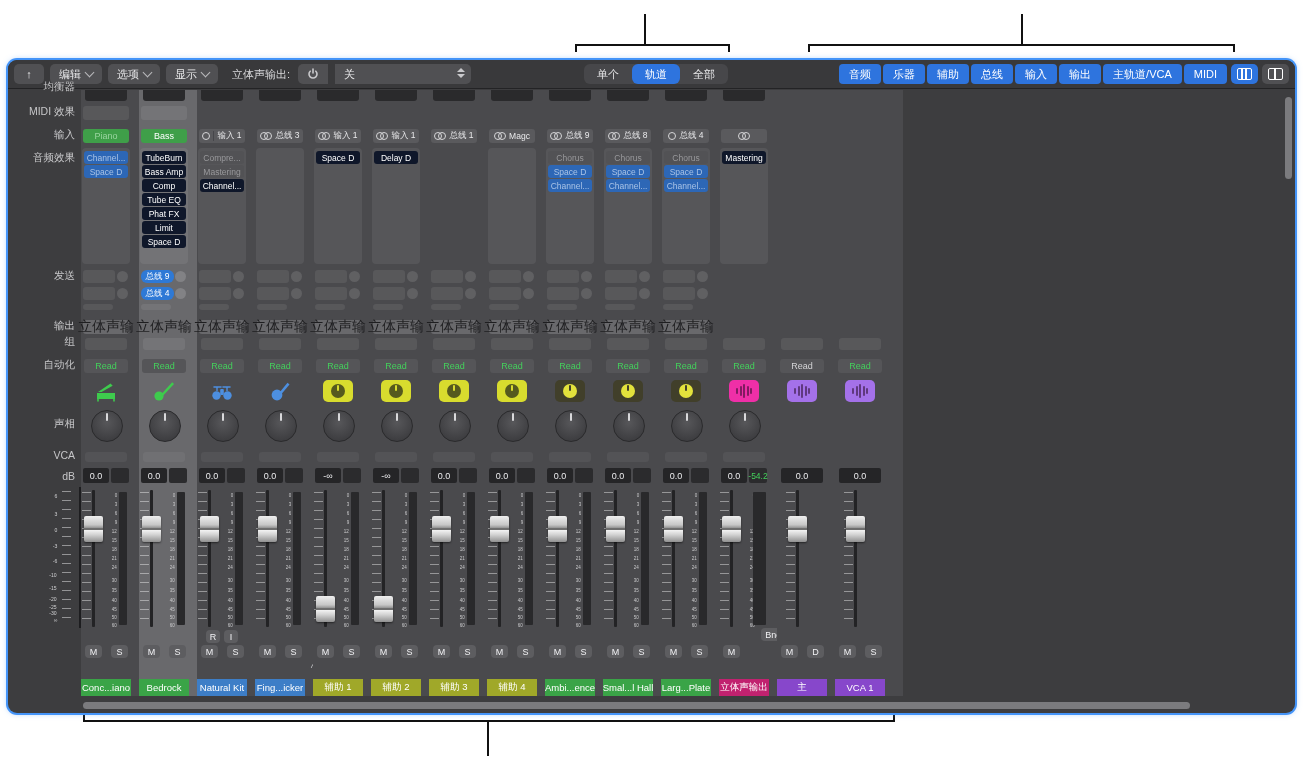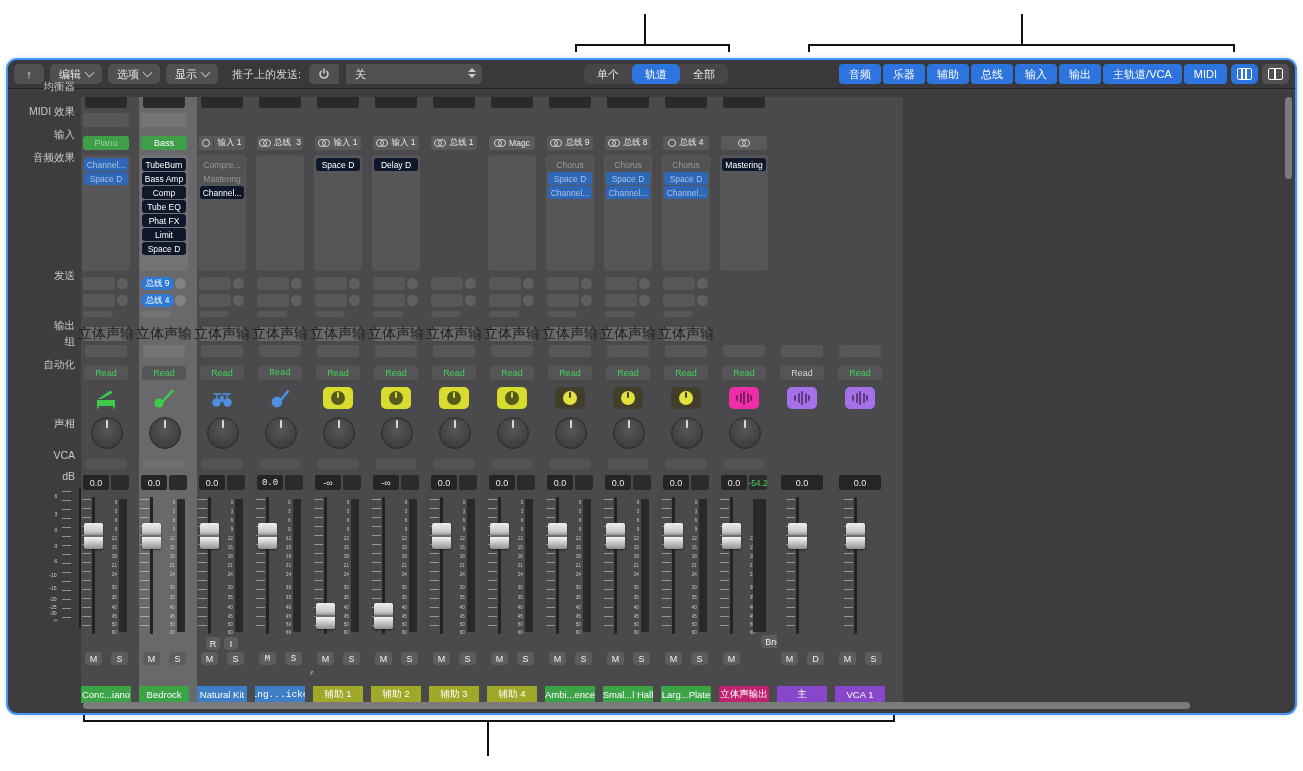--- a/index.html
+++ b/index.html
@@ -42,21 +42,21 @@
   
   .mixbody{position:relative;height:624px;}
   .labelcol{position:absolute;left:0;top:0;width:73px;height:624px;}
   .rowlabel{position:absolute;right:6px;color:#c6c6c8;font-size:10.5px;white-space:nowrap;}
   .lc-scale{position:absolute;right:24px;top:400px;width:20px;height:137px;}
   .lc-scale span{position:absolute;right:0;font-size:6px;color:#cfcfd1;transform:scale(.85);transform-origin:right;}
   .lc-ticks{position:absolute;right:10px;top:402px;width:9px;height:133px;
     background:repeating-linear-gradient(to bottom,rgba(255,255,255,.45) 0,rgba(255,255,255,.45) 1px,transparent 1px,transparent 9px);}
   .lc-rail{position:absolute;right:0;top:398px;width:2px;height:141px;background:#1d1d1f;}
   .strips{position:absolute;left:73px;top:0;width:820px;height:624px;}
-  .strip{position:absolute;top:8px;width:68px;height:606px;background:#4a4a4d;}
+  .strip{position:absolute;top:1px;width:68px;height:606px;background:#4a4a4d;}
   .strip.sel{background:#69696c;}
   .eq-thumb{position:absolute;left:4px;top:0;width:42px;height:11px;background:#2a2a2c;border-radius:0 0 3px 3px;}
   .slot-empty{position:absolute;left:2px;background:rgba(255,255,255,.08);border-radius:3px;}
   .input-inst{position:absolute;left:2px;top:39px;width:46px;height:14px;background:#3f9f49;border-radius:3px;
               color:#fff;font-size:9px;display:flex;align-items:center;justify-content:center;}
   .input-inst.dim{color:rgba(225,255,228,.55);}
   .input-io{position:absolute;left:2px;top:39px;width:46px;height:14px;background:#5a5a5d;border-radius:3px;
             color:#e9e9eb;font-size:8.5px;display:flex;align-items:center;justify-content:center;gap:3px;}
   .circ{width:6px;height:6px;border:1px solid #d6d6d8;border-radius:50%;display:inline-block;}
   .circ2{margin-left:-4px;}
@@ -137,21 +137,21 @@
           <span class="chev"></span>
         </div>
         <div class="tb-btn">
           <span>选项</span>
           <span class="chev"></span>
         </div>
         <div class="tb-btn">
           <span>显示</span>
           <span class="chev"></span>
         </div>
-        <span class="tb-label">推子上的发送:</span>
+        <span class="tb-label">立体声输出:</span>
         <div class="tb-btn pwr">
           <svg width="12" height="12" viewBox="0 0 12 12">
             <path d="M6 1v4" stroke="#c9c9cc" stroke-width="1.6" fill="none" stroke-linecap="round"></path>
             <path d="M3.2 3.2a4 4 0 1 0 5.6 0" stroke="#c9c9cc" stroke-width="1.6" fill="none" stroke-linecap="round"></path>
           </svg>
         </div>
         <div class="tb-btn dd">
           <span>关</span>
           <span class="stepper">
               <i class="up"></i>
@@ -399,21 +399,21 @@
                 <span style="top: 132px;">60</span>
               </div>
               <div class="f-meter" style="left: 38px; width: 8px;"></div>
             </div>
             <div class="smallbtn" style="left: 9px; top: 540px; width: 14px;">R</div>
             <div class="smallbtn" style="left: 27px; top: 540px; width: 14px;">I</div>
             <div class="smallbtn" style="left: 4px; top: 555px; width: 17px;">M</div>
             <div class="smallbtn" style="left: 30px; top: 555px; width: 17px;">S</div>
             <div class="namebar" style="background: rgb(61, 126, 199);">Natural Kit</div>
           </div>
-          <div class="strip" style="left: 174px; font-family: Liberation Mono, monospace;">
+          <div class="strip" style="left: 174px;">
             <div class="eq-thumb"></div>
             <div class="input-io">
               <div style="display: flex;">
                 <div class="circ"></div>
                 <div class="circ circ2"></div>
               </div>
               <div>总线 3</div>
             </div>
             <div class="fx-panel"></div>
             <div class="send-row" style="top: 180px;">

